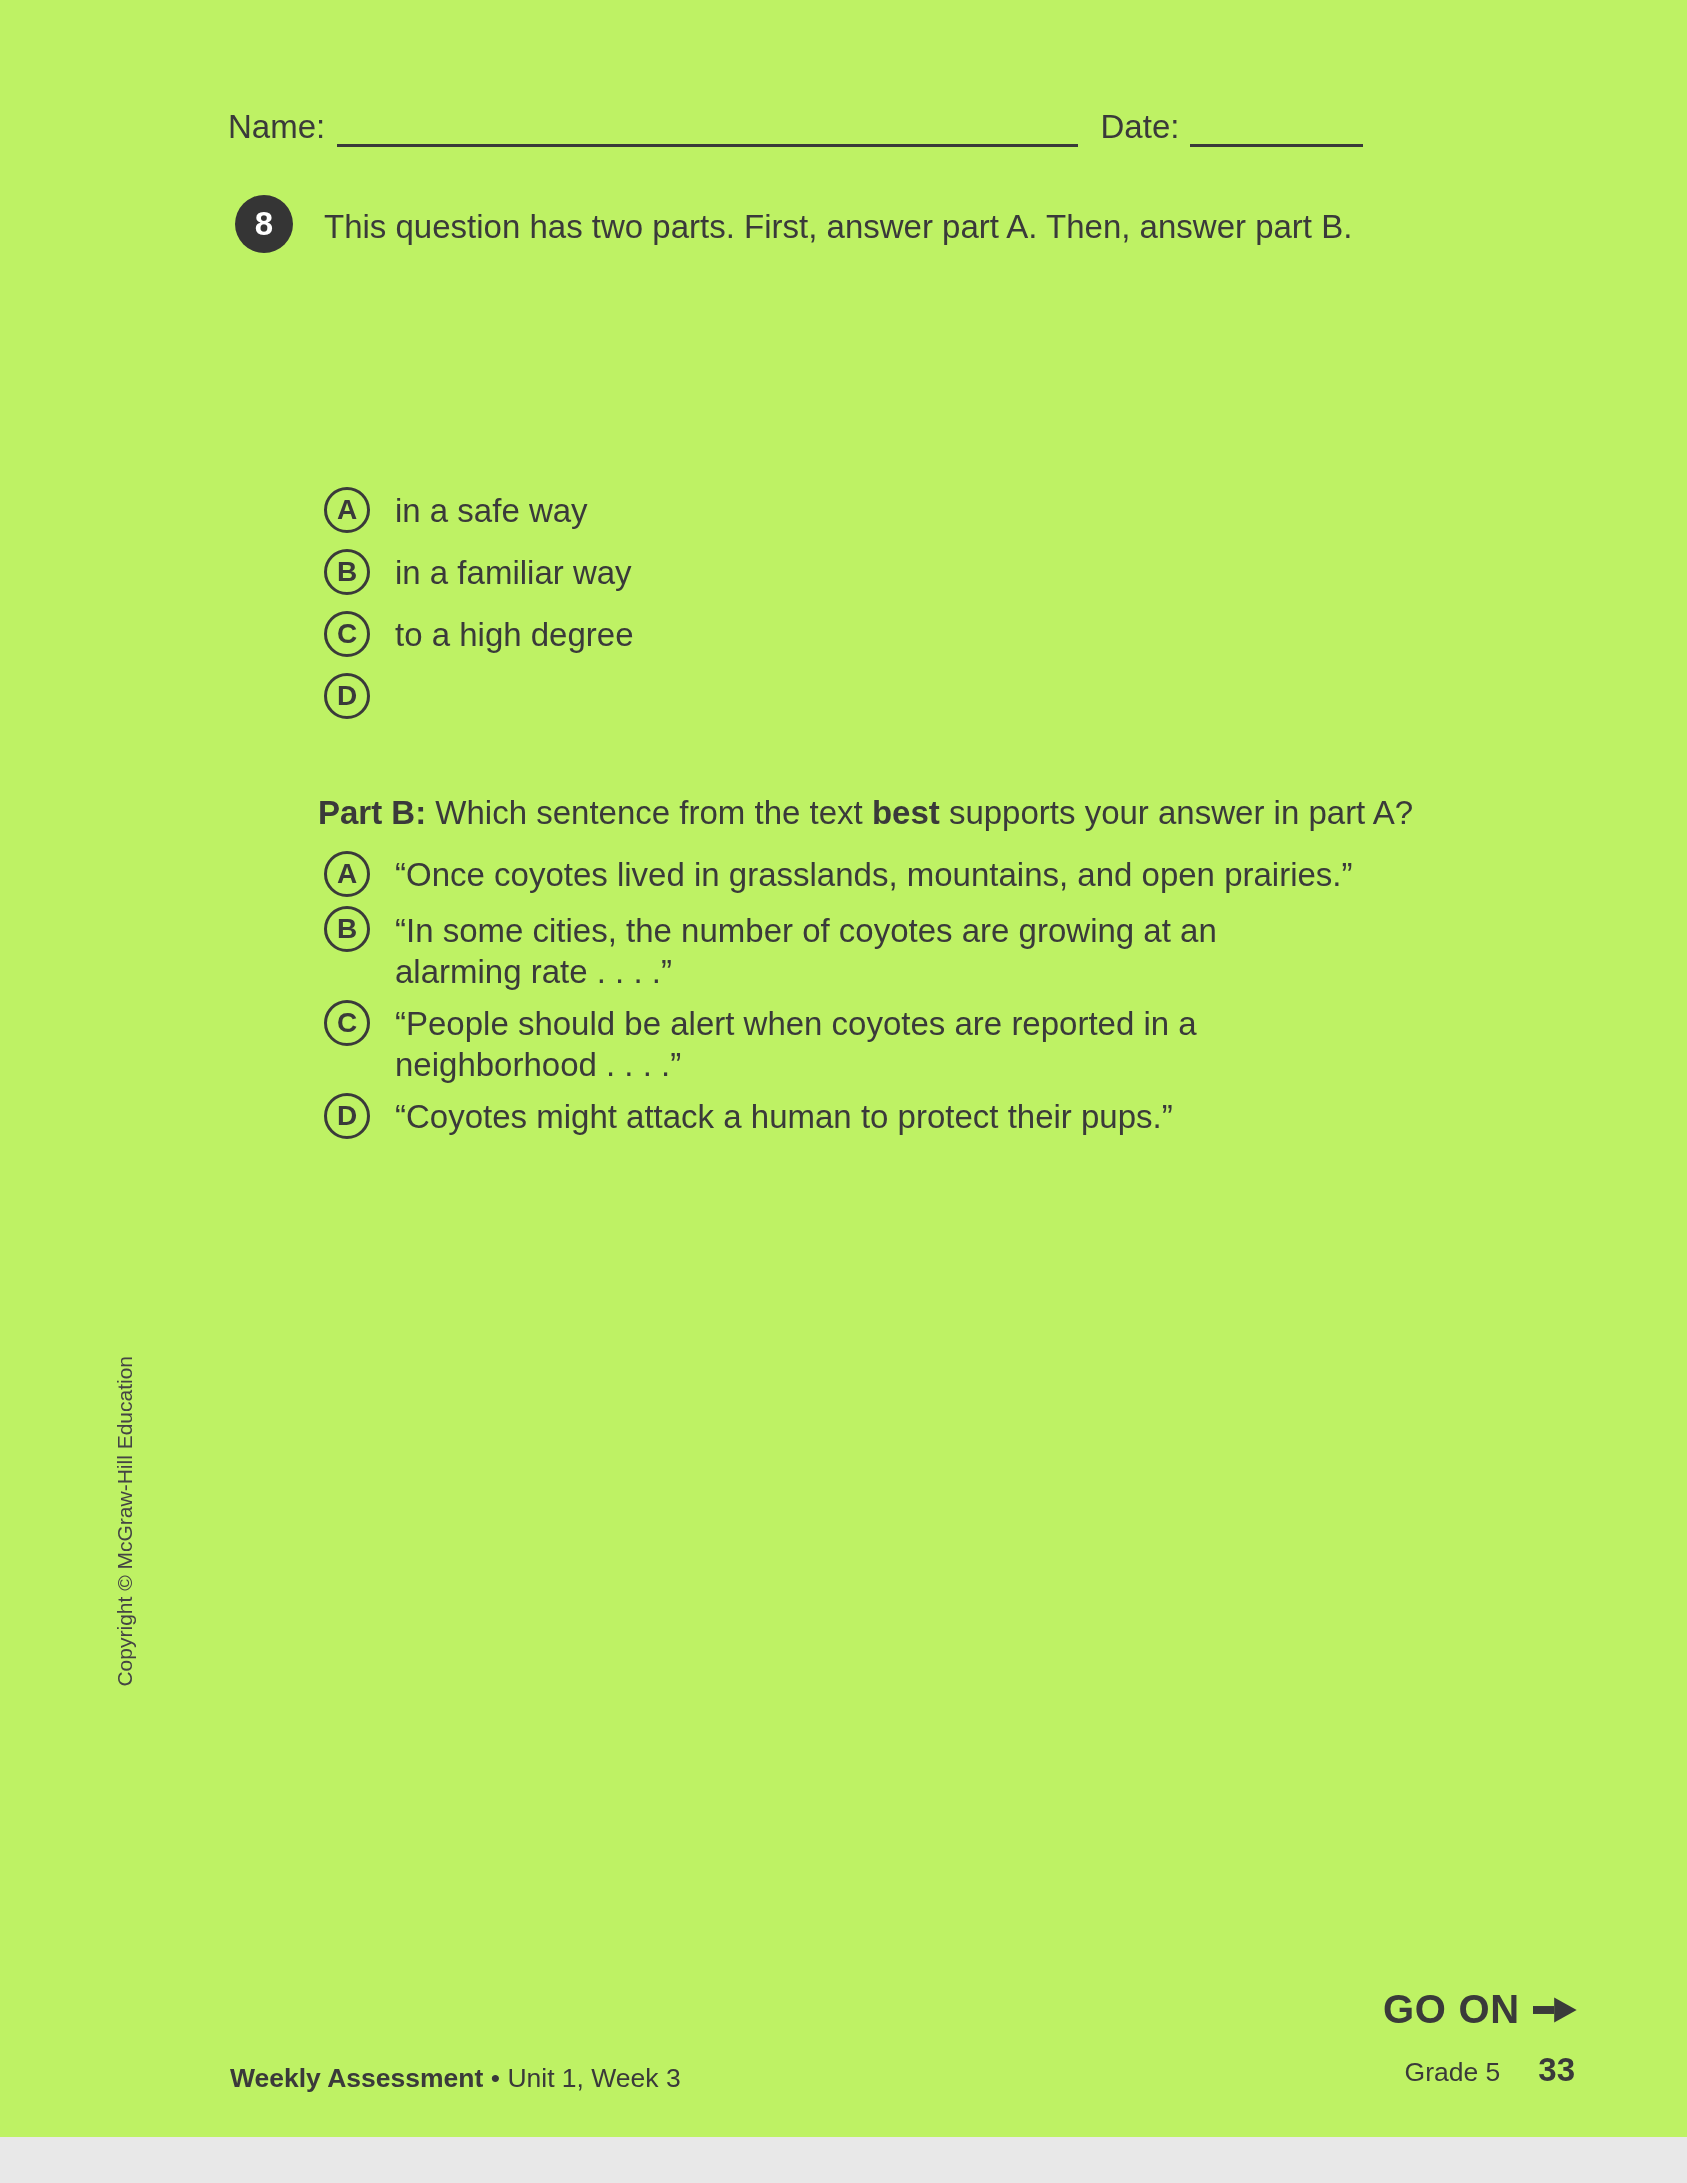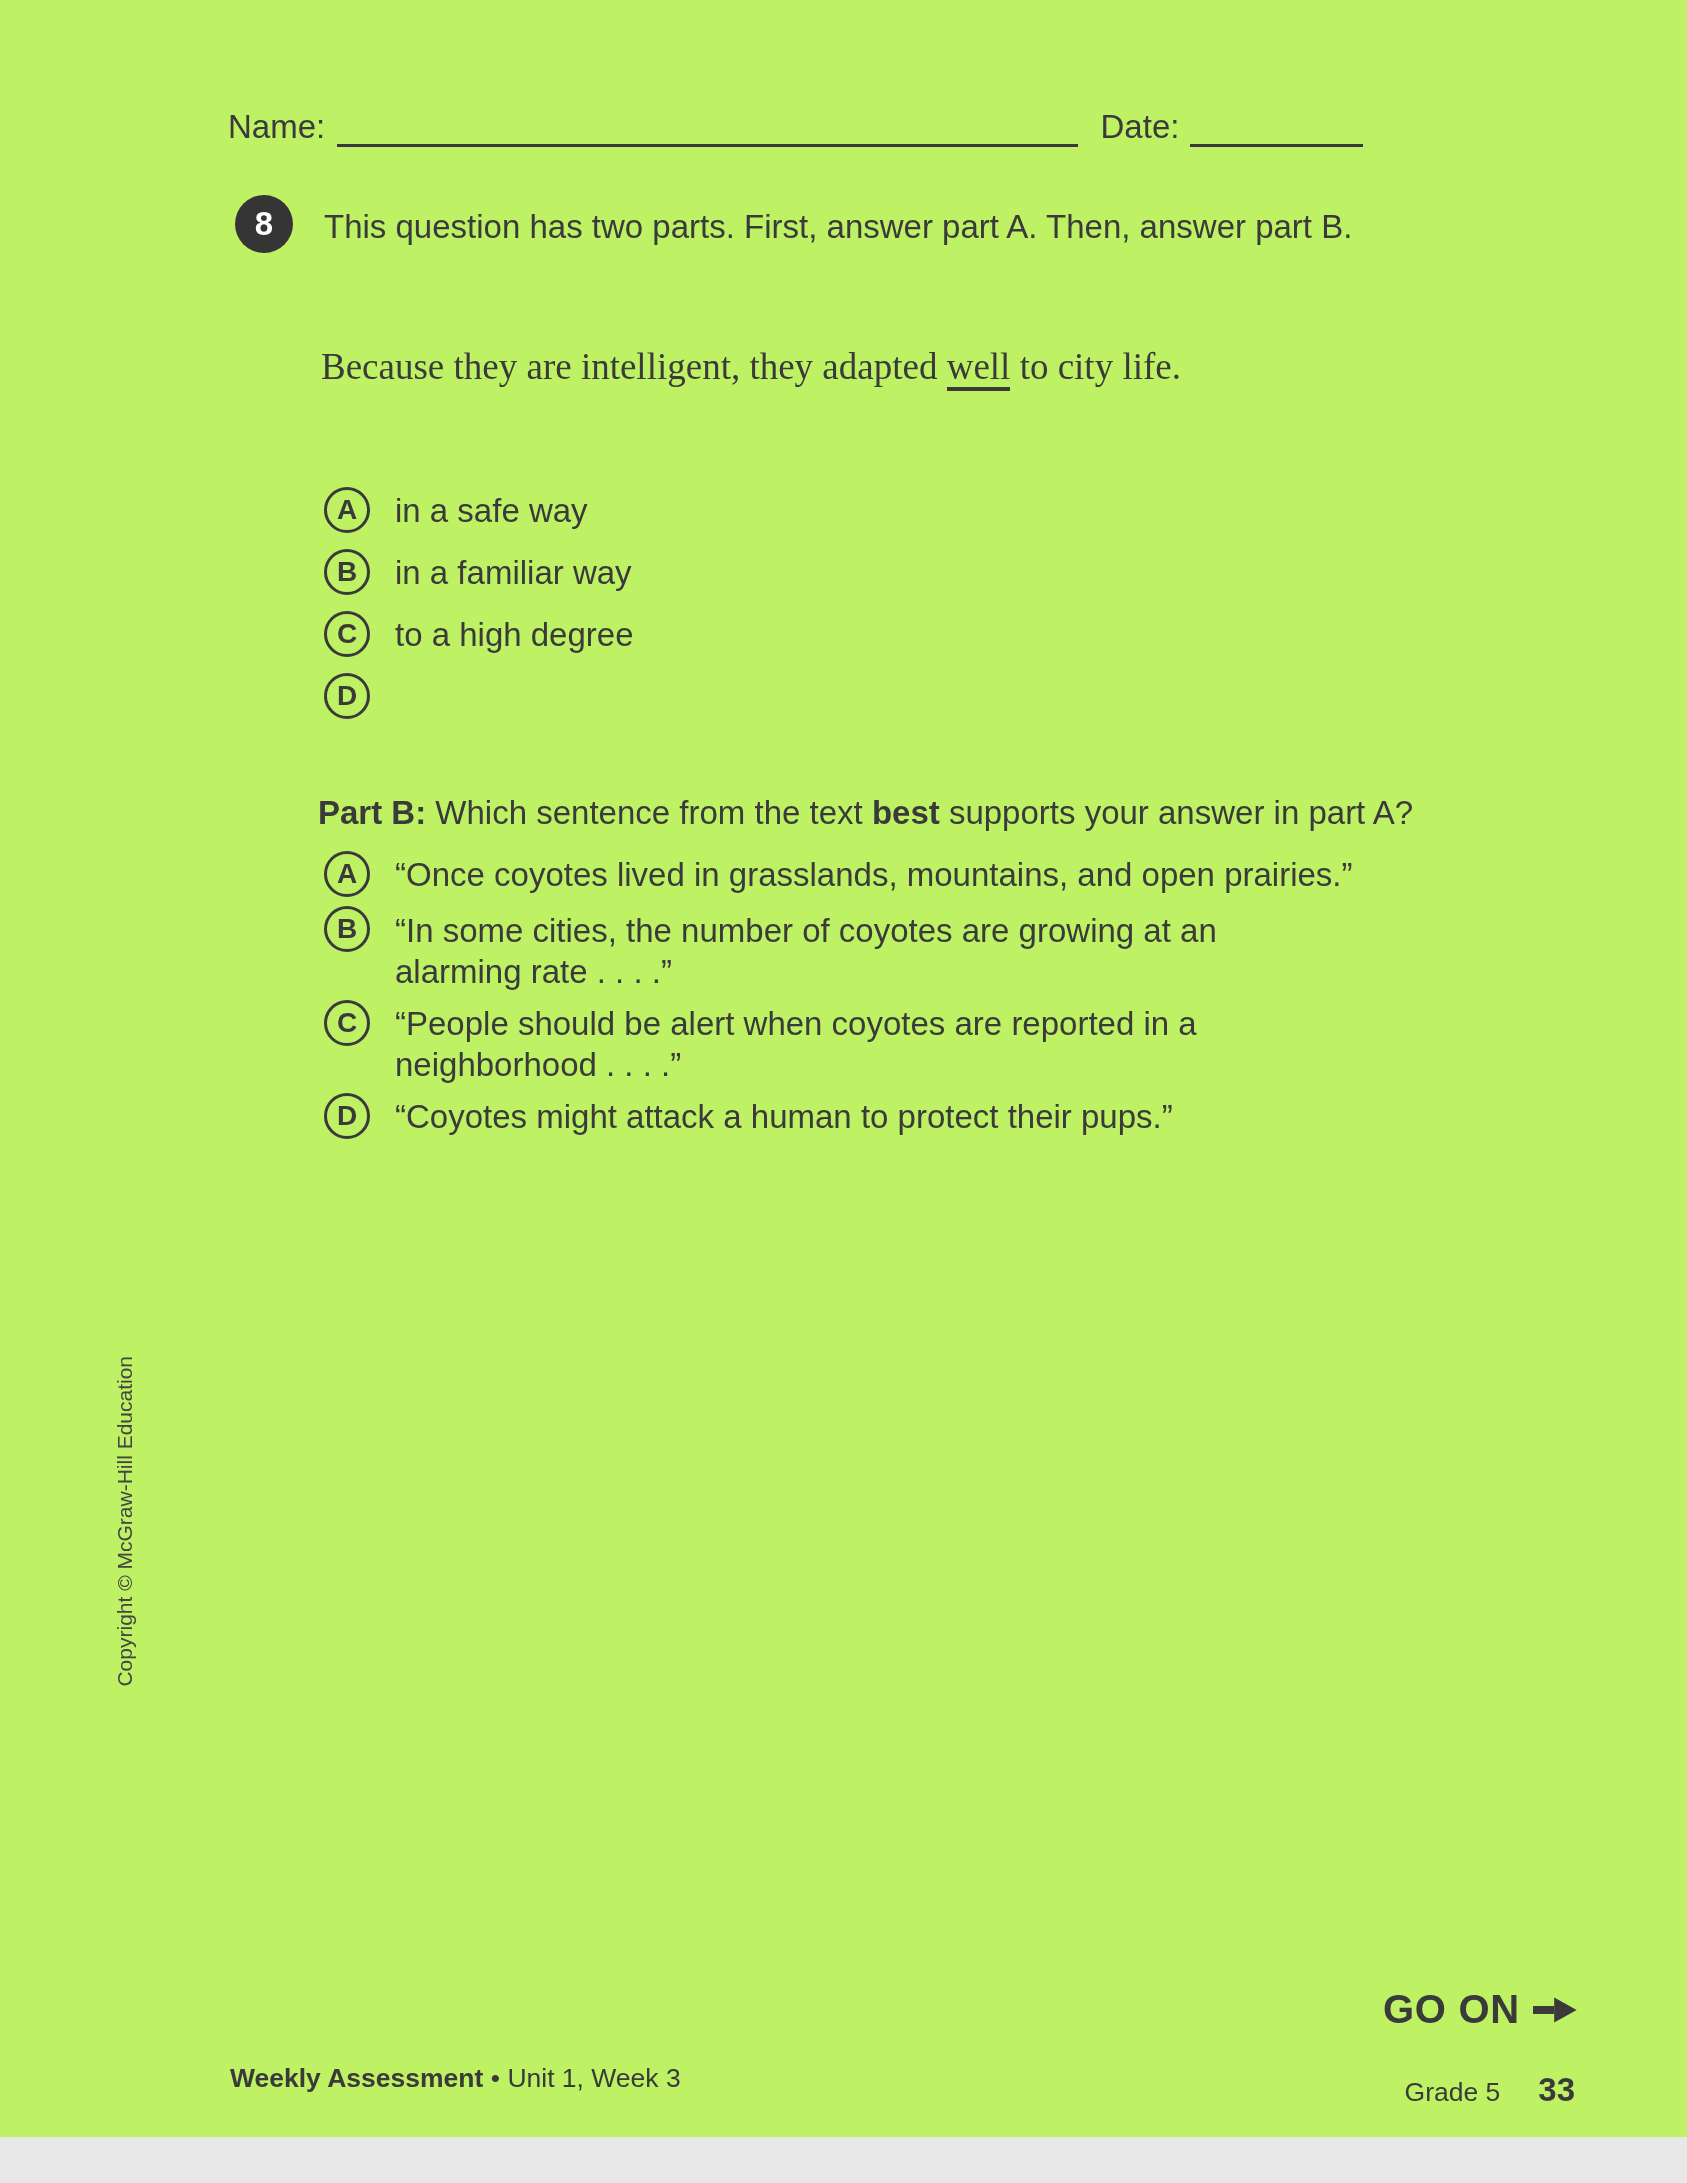--- a/index.html
+++ b/index.html
@@ -140,21 +140,20 @@
   .footer-left {
     position: absolute;
     left: 230px; top: 2063px;
     font-size: 26.5px;
   }
   .footer-right {
     position: absolute;
     right: 112px; top: 2051px;
     display: flex;
     align-items: baseline;
-    margin-top: 20px;
   }
   .grade { font-size: 26.5px; }
   .page-number { font-size: 33px; font-weight: bold; margin-left: 38px; }
 </style>
 </head>
 <body>
 
 <div class="page">
 
   <div class="header">
@@ -164,23 +163,20 @@
     <span class="write-line date-line"></span>
   </div>
 
   <div class="badge">
     <span>8</span>
   </div>
 
   <div class="intro">This question has two parts. First, answer part A. Then, answer part B.</div>
 
 
-  <div class="excerpt">
-    <span>Because they are intelligent, they adapted </span><span class="underlined">well</span><span> to city life.</span>
-  </div>
 
 
   <div class="choices choices-a">
     <div class="choice-row">
       <span class="letter-circle">
           <span>A</span>
         </span>
       <span class="choice-text">in a safe way</span>
     </div>
     <div class="choice-row">

